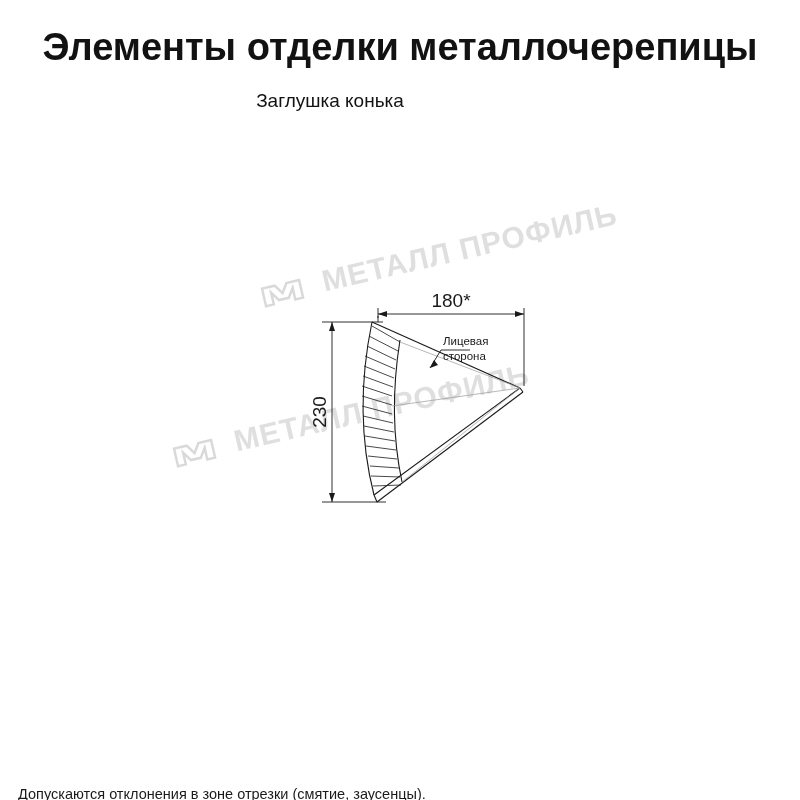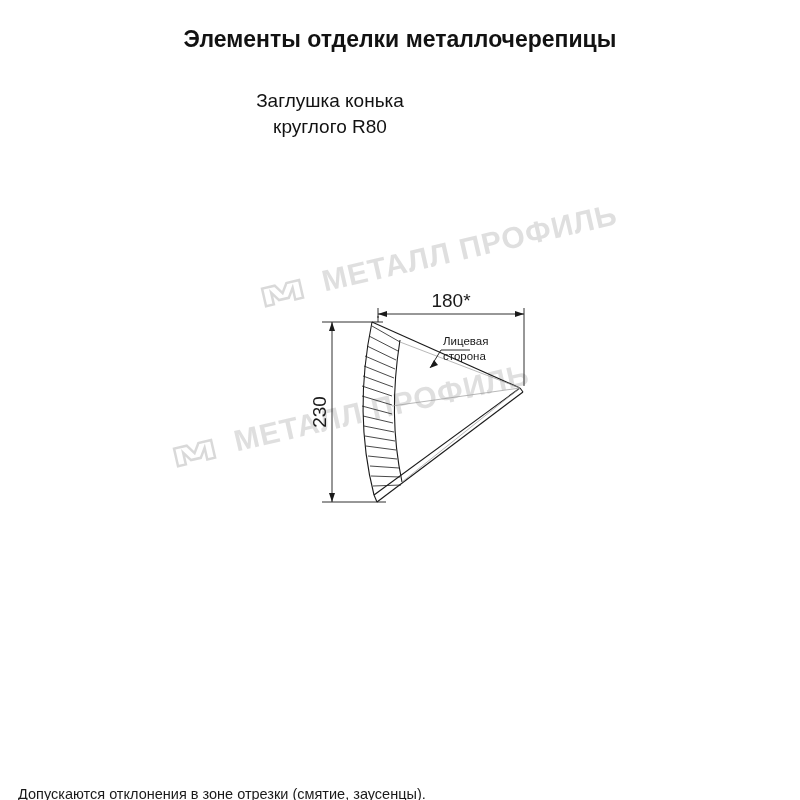--- a/index.html
+++ b/index.html
@@ -18,21 +18,21 @@
   .page {
     position: absolute;
     inset: 0;
   }
   .title {
     position: absolute;
     top: 26px;
     left: 0;
     width: 800px;
     text-align: center;
-    font-size: 23px;
+    font-size: 38px;
     font-weight: bold;
     letter-spacing: 0px;
     color: #121212;
   }
   .subtitle {
     position: absolute;
     left: 0;
     width: 660px;
     text-align: center;
     font-size: 19px;
@@ -98,21 +98,20 @@
   }
 </style>
 </head>
 <body>
 
 <div class="page">
 
   <div class="title">Элементы отделки металлочерепицы</div>
 
   <div class="subtitle sub1">Заглушка конька</div>
-  <div class="subtitle sub2">круглого R80</div>
 
   <div class="watermark wm1">
     <span class="wm-logo">
       <svg width="46" height="30" viewBox="0 0 46 30">
         <path d="M3 24 L3 6 L16 6 L22 15 L28 6 L41 6 L41 24 L33 24 L33 12 L27 21 L17 21 L11 12 L11 24 Z" fill="none" stroke="rgba(130,130,130,0.3)" stroke-width="2.5"></path>
       </svg>
     </span>
     <span>МЕТАЛЛ ПРОФИЛЬ</span>
   </div>
 

